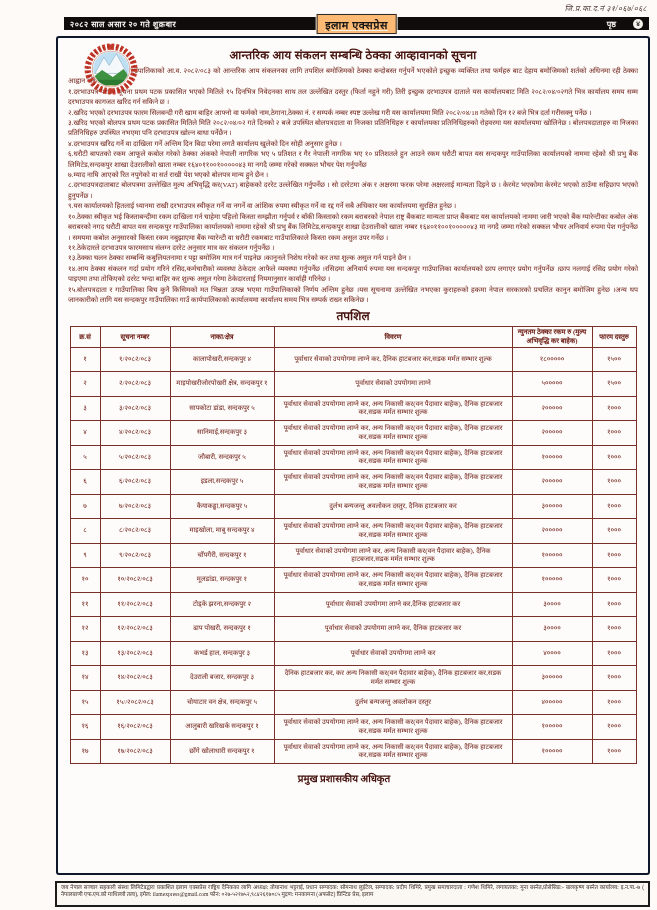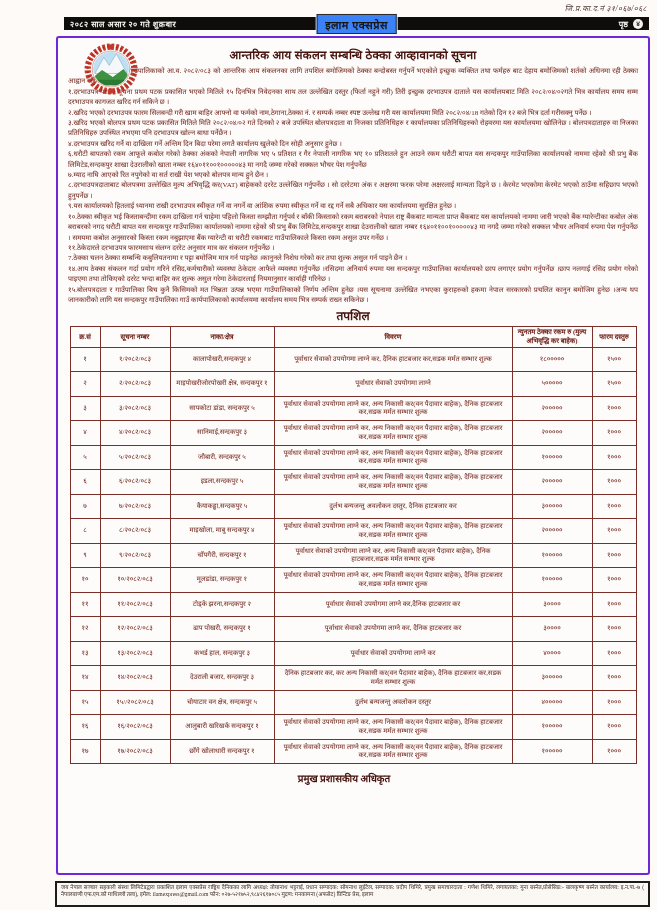--- a/index.html
+++ b/index.html
@@ -18,38 +18,39 @@
   
   .topbar{
     position:absolute;left:56px;right:8px;top:17px;height:13px;
     background:#0e0d0c;color:#f5f2ec;
     display:flex;align-items:center;justify-content:space-between;
     padding:0 6px;box-sizing:border-box;margin-left:8px;
   }
   .topbar .date{font-size:8px;font-weight:bold;letter-spacing:.5px;}
   .paperlogo{
     position:absolute;left:50%;transform:translateX(-50%);top:-3px;
-    background:#3b82f6;border:1px solid #2b2b2b;
+    background:#fdba74;border:1px solid #2b2b2b;
     padding:1px 8px 1px 8px;line-height:1;
     box-shadow:0 0 0 1px #f7f4ee;
+    text-decoration:underline;
   }
   .paperlogo .pname{
     font-size:11px;font-weight:bold;color:#151515;letter-spacing:.5px;
     font-family:"Liberation Serif",serif;
   }
-  .pageinfo{display:flex;align-items:center;gap:5px;}
+  .pageinfo{display:flex;align-items:center;gap:17px;}
   .pageinfo .plabel{font-size:8px;font-weight:bold;}
   .pagenum-circle{
     width:10px;height:10px;border-radius:50%;background:#f5f2ec;color:#1a1a1a;
     font-size:7px;font-weight:bold;display:inline-flex;align-items:center;justify-content:center;
   }
   
   .notice-box{
     position:absolute;left:56px;right:7px;top:36px;height:839px;
-    border:2px solid #6d28d9;border-radius:3px;background:#fefcfa;
+    border:2px solid #0f172a;border-radius:3px;background:#fefcfa;
     box-sizing:border-box;padding:5px 10px 4px 10px;color:#6e2018;
   }
   .emblem{position:absolute;left:26px;top:5px;width:54px;height:52px;}
   .title-wrap{text-align:center;margin:4px 0 3px 0;}
   .title1{font-size:11.5px;font-weight:bold;color:#46130e;letter-spacing:.3px;}
   .title2{font-size:10px;font-weight:bold;color:#46130e;margin-top:3px;}
   .body-text{margin-top:4px;}
   .body-text p{
     margin:0;font-size:7px;line-height:10.4px;text-align:justify;color:#6e2018;
   }
@@ -133,21 +134,21 @@
     <p>१.दरभाउपत्र फारम सूचना प्रथम पटक प्रकासित भएको मितिले १५ दिनभित्र निवेदनका साथ तल उल्लेखित दस्तुर (फिर्ता नहुने गरी) तिरी इच्छुक दरभाउपत्र दाताले यस कार्यालयबाट मिति २०८२/०४/०२गते भित्र कार्यालय समय सम्म दरभाउपत्र कागजत खरिद गर्न सकिने छ ।</p>
         <p>२.खरिद भएको दरभाउपत्र फारम सिलबन्दी गरी खाम बाहिर आफ्नो वा फर्मको नाम,ठेगाना,ठेक्का नं. र सम्पर्क नम्बर स्पष्ट उल्लेख गरी  यस कार्यालयमा मिति २०८२/०४/18 गतेको दिन १२ बजे भित्र दर्ता गरीसक्नु पर्नेछ ।</p>
         <p>३.खरिद भएको बोलपत्र प्रथम पटक प्रकासित मितिले मिति २०८२/०४/०२ गते दिनको २ बजे उपस्थित बोलपत्रदाता वा निजका प्रतिनिधिहरु र कार्यालयका प्रतिनिधिहरुको रोहवरमा यस कार्यालयमा खोलिनेछ । बोलपत्रदाताहरु वा निजका प्रतिनिधिहरु उपस्थित नभएमा पनि दरभाउपत्र खोल्न बाधा पर्नेछैन ।</p>
         <p>४.दरभाउपत्र खरिद गर्ने वा दाखिला गर्ने अन्तिम दिन बिदा परेमा लगतै कार्यालय खुलेको दिन सोही अनुसार हुनेछ ।</p>
         <p>६.धरौटी बापतको रकम आफूले कबोल गरेको ठेक्का अंकको नेपाली नागरिक भए ५ प्रतिशत र गैर नेपाली नागरिक भए १० प्रतिशतले हुन आउने रकम धरौटी बापत यस सन्दकपुर गाउँपालिका कार्यालयको नाममा रहेको श्री प्रभु बैंक लिमिटेड,सन्दकपुर शाखा देउरालीको खाता नम्बर १६४०११००१०००००४३ मा नगदै जम्मा गरेको सक्कल भौचर पेश गर्नुपर्नेछ</p>
         <p>७.म्याद नाघि आएको रित नपुगेको वा सर्त राखी पेश भएको बोलपत्र मान्य हुने छैन ।</p>
         <p>८.दरभाउपत्रदाताबाट बोलपत्रमा उल्लेखित मुल्य अभिवृद्धि कर(VAT) बाहेकको दररेट उल्लेखित गर्नुपर्नेछ । सो दररेटमा अंक र अक्षरमा फरक परेमा अक्षरलाई मान्यता दिइने छ । केरमेट भएकोमा केरमेट भएको ठाउँमा सहिछाप भएको हुनुपर्नेछ ।</p>
         <p>९.यस कार्यालयको हितलाई ध्यानमा राखी दरभाउपत्र स्वीकृत गर्ने वा नगर्ने वा आंशिक रुपमा स्वीकृत गर्ने वा रद्द गर्ने सबै अधिकार यस कार्यालयमा सुरक्षित हुनेछ ।</p>
         <p>१०.ठेक्का स्वीकृत भई किस्ताबन्दीमा रकम दाखिला गर्न चाहेमा पहिलो किस्ता सम्झौता गर्नुपर्व र बाँकी किस्ताको रकम बराबरको नेपाल राष्ट्र बैंकबाट मान्यता प्राप्त बैंकबाट यस कार्यालयको नाममा जारी भएको बैंक ग्यारेन्टीका कबोल अंक बराबरको नगद धरौटी बापत यस सन्दकपुर गाउँपालिका कार्यालयको नाममा रहेको श्री प्रभु बैंक लिमिटेड,सन्दकपुर शाखा देउरालीको खाता नम्बर १६४०११००१०००००४३ मा नगदै जम्मा गरेको सक्कल भौचर अनिवार्य रुपमा पेश गर्नुपर्नेछ । समयमा कबोल अनुसारको किस्ता रकम नबुझाएमा बैंक ग्यारेन्टी वा धरौटी रकमबाट गाउँपालिकाले किस्ता रकम असुल उपर गर्नेछ ।</p>
         <p>११.ठेकेदारले दरभाउपत्र फारमसाथ संलग्न दररेट अनुसार मात्र कर संकलन गर्नुपर्नेछ ।</p>
-        <p>7.ठेक्का चलन ठेक्का सम्बन्धि कबुलियतनामा र पट्टा बमोजिम मात्र गर्न पाइनेछ ।कानुनले निशेध गरेको कर तथा शुल्क असुल गर्न पाइने छैन ।</p>
+        <p>१३.ठेक्का चलन ठेक्का सम्बन्धि कबुलियतनामा र पट्टा बमोजिम मात्र गर्न पाइनेछ ।कानुनले निशेध गरेको कर तथा शुल्क असुल गर्न पाइने छैन ।</p>
         <p>१४.आय ठेक्का संकलन गर्दा प्रयोग गरिने रसिद,कर्मचारीको व्यवस्था ठेकेदार आफैले व्यवस्था गर्नुपर्नेछ ।रसिदमा अनिवार्य रुपमा यस सन्दकपुर गाउँपालिका कार्यालयको छाप लगाएर प्रयोग गर्नुपर्नेछ ।छाप नलगाई रसिद प्रयोग गरेको पाइएमा तथा तोकिएको दररेट भन्दा बाहिर कर शुल्क असुल गरेमा ठेकेदारलाई नियमानुसार कार्वाही गरिनेछ ।</p>
         <p>१५.बोलपत्रदाता र गाउँपालिका बिच कुनै किसिमको मत भिन्नता उत्पन्न भएमा गाउँपालिकाको निर्णय अन्तिम हुनेछ ।यस सूचनामा उल्लेखित नभएका कुराहरुको हकमा नेपाल सरकारको प्रचलित कानुन बमोजिम हुनेछ ।अन्य थप जानकारीको लागि यस सन्दकपुर गाउँपालिका गाउँ कार्यपालिकाको कार्यालयमा कार्यालय समय भित्र सम्पर्क राख्न सकिनेछ ।</p>
       </div>
 
     <div class="table-title">तपशिल</div>
 
     <table class="sched">
       <colgroup>
         <col class="c0">
           <col class="c1">

